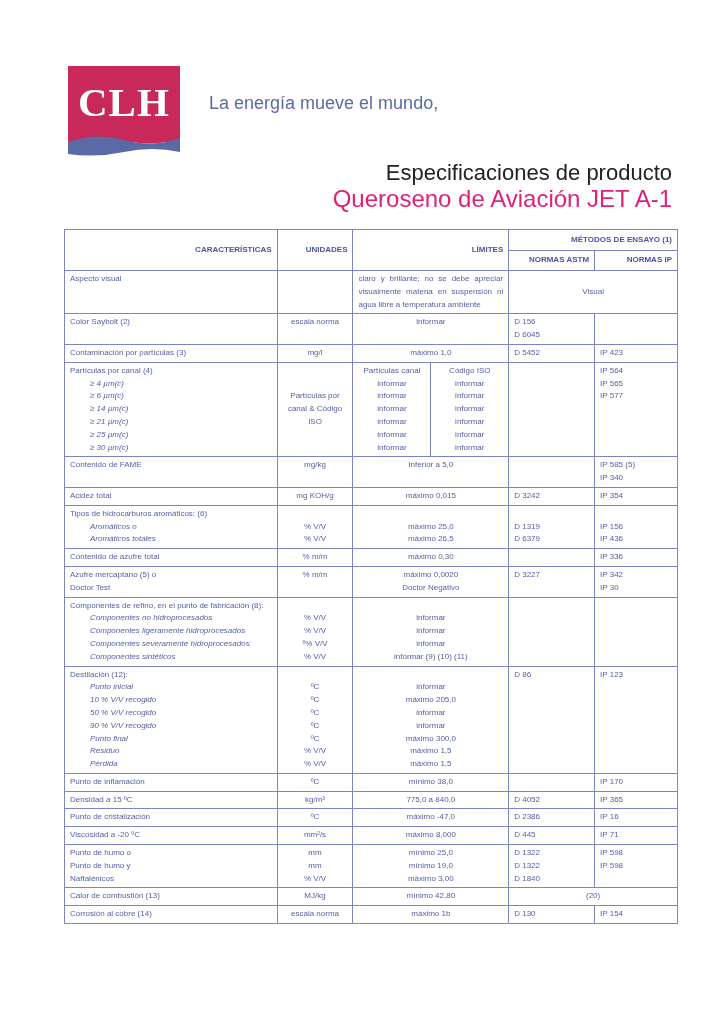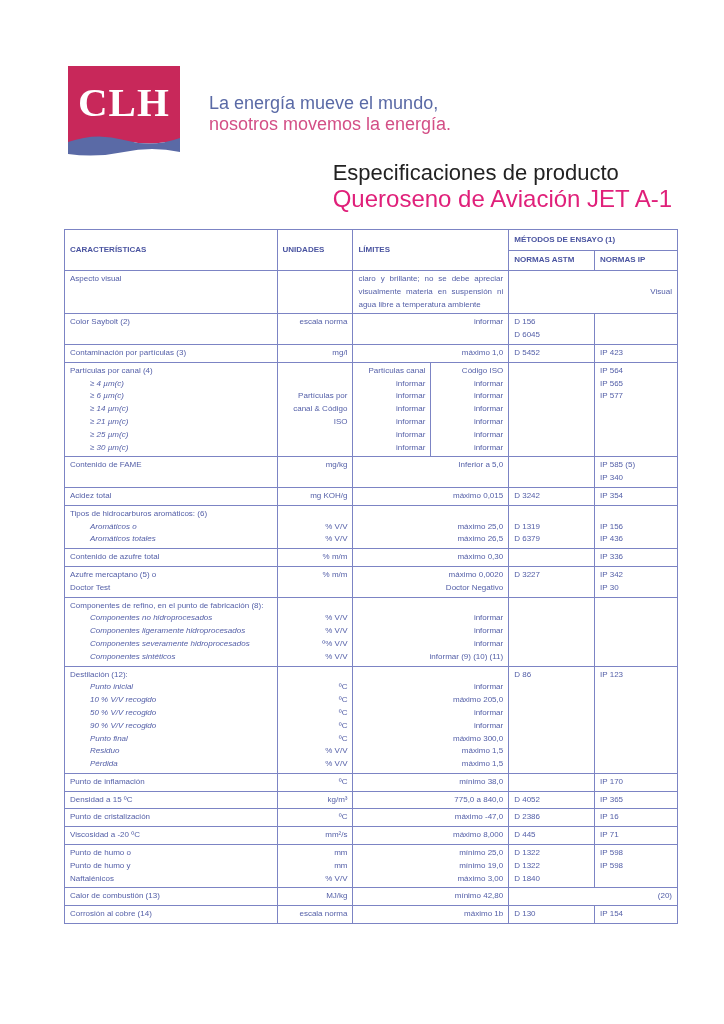--- a/index.html
+++ b/index.html
@@ -4,46 +4,45 @@
 <style>
   html, body { margin:0; padding:0; background:#fff; }
   body { width:724px; height:1024px; position:relative; overflow:hidden; font-family:"Liberation Sans", sans-serif; }
   .logo { position:absolute; left:68px; top:66px; width:112px; height:90px; }
   .logo-box { position:absolute; left:0; top:0; width:112px; height:76px; background:#c8285a; }
   .logo-text { position:absolute; left:10px; top:12px; color:#fff; font-size:41px; font-weight:bold; letter-spacing:1px; font-family:Liberation Serif, serif; }
   .logo svg { position:absolute; left:0; top:62px; }
   .tagline { position:absolute; left:201px; top:93px; font-size:18px; line-height:21px;margin-left:8px; }
   .tag1 { color:#5a6aa6; }
   .tag2 { color:#d34f86; }
-  .title-block { position:absolute; right:52px; top:160px; text-align:left; }
+  .title-block { position:absolute; right:52px; top:160px; text-align:right; }
   .title1 { font-size:22px; color:#222; line-height:26px; }
   .title2 { font-size:24px; color:#e0207a; line-height:26px; }
   table.spec { position:absolute; left:64px; top:229px; width:614px; border-collapse:collapse; font-size:8px; color:#5560a8; }
   table.spec td, table.spec th { border:1px solid #7c84c4; padding:2px 5px; vertical-align:top; line-height:12.8px; }
-  table.spec th { font-weight:bold; color:#4a54a0; text-align:left; vertical-align:middle; }
-  .c { text-align:right; }
+  table.spec th { font-weight:bold; color:#4a54a0; text-align:right; vertical-align:middle; }
+  .c { text-align:center; }
   .ind { padding-left:20px;font-style:italic; }
   .just { text-align:justify; }
   .sub th { font-weight:normal; }
   .mid { vertical-align:middle !important; }
 </style>
 </head>
 <body>
 
 <div class="logo">
   <div class="logo-box"></div>
   <div class="logo-text">CLH</div>
   <svg width="112" height="28" viewBox="0 0 112 28">
     <path d="M0 14 Q28 4 56 12 T112 10 L112 0 L0 0 Z" fill="#c8285a"></path>
     <path d="M0 14 Q28 4 56 12 T112 10 L112 24 Q84 18 56 24 T0 26 Z" fill="#5a6aa6"></path>
   </svg>
 </div>
 <div class="tagline">
   <div class="tag1">La energía mueve el mundo,</div>
-  <div class="tag2">nosotros movemos la energía.</div>
 </div>
 
 <div class="title-block">
   <div class="title1">Especificaciones de producto</div>
   <div class="title2">Queroseno de Aviación JET A-1</div>
 </div>
 
 <table class="spec">
   <colgroup>
     <col style="width:213px">

